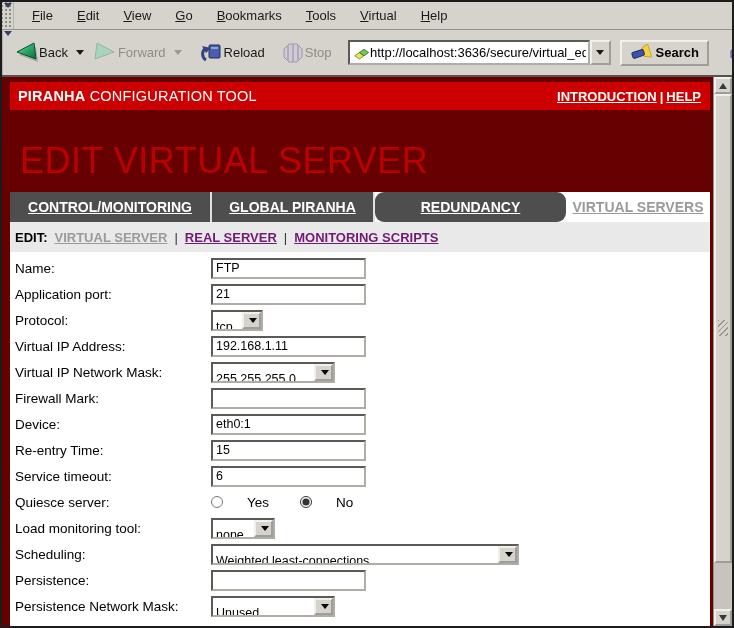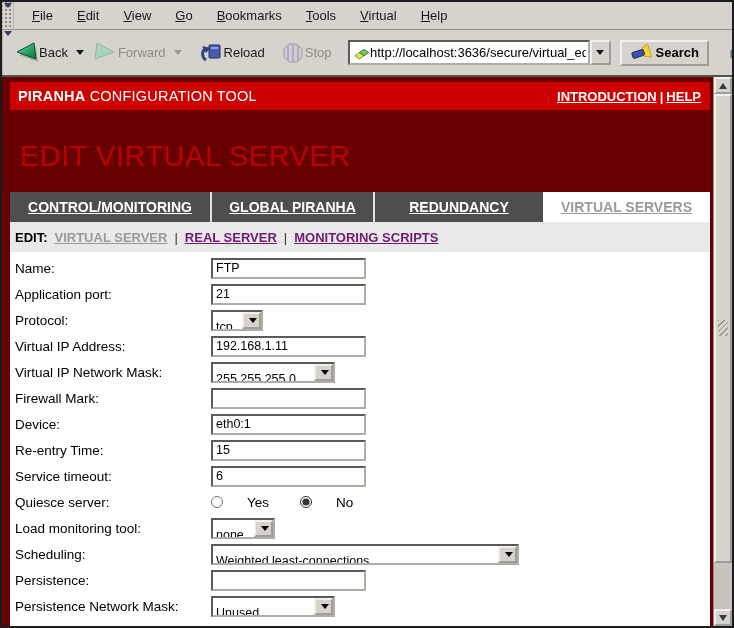--- a/index.html
+++ b/index.html
@@ -56,29 +56,29 @@
 
   .banner { height:28px; background:#cc0000; display:flex; align-items:center;
             justify-content:space-between; padding:0 9px 0 8px; flex:0 0 auto; }
   .brand { color:#fff; font-size:14.5px; letter-spacing:0.2px; white-space:nowrap; }
   .brand b { font-weight:bold; }
   .banner-links { color:#fff; font-size:13px; font-weight:bold; white-space:nowrap; }
   .banner-links a { color:#fff; text-decoration:underline; cursor:pointer; }
   .banner-sep { text-decoration:none; padding:0 3px; }
 
   .hero { height:82px; flex:0 0 auto; }
-  .hero h1 { padding:30px 0 0 10px; font-size:29px; font-weight:normal;
+  .hero h1 { padding:30px 0 0 10px; font-size:36px; font-weight:normal;
              letter-spacing:0.5px; color:#bb0000; white-space:nowrap; }
 
   .tabs { height:30px; display:flex; flex:0 0 auto; background:#fff; }
   .tab { background:#4e4e4e; color:#fff; font-size:14px; font-weight:bold;
          display:flex; align-items:center; justify-content:center;
          text-decoration:underline; cursor:pointer; white-space:nowrap;
          border-right:2px solid #e0e0e0; }
-  .tab.t1 { width:202px; } .tab.t2 { width:163px; } .tab.t3 { width:168px; border-right:none; }
+  .tab.t1 { width:202px; } .tab.t2 { width:163px; } .tab.t3 { width:191px; border-right:none;border-radius:9px; }
   .tab.active { background:#fff; color:#9a9a9a; flex:1; border-right:none; cursor:default; }
 
   .subnav { height:30px; background:#e9e9e9; display:flex; align-items:center;
             padding-left:5px; font-size:13px; font-weight:bold; gap:7px; flex:0 0 auto;
             white-space:nowrap; }
   .subnav .prefix { color:#000; }
   .subnav .current { color:#9a9a9a; text-decoration:underline; }
   .subnav a { color:#701a75; text-decoration:underline; cursor:pointer; }
   .subnav .sep { color:#333; font-weight:normal; }
 

